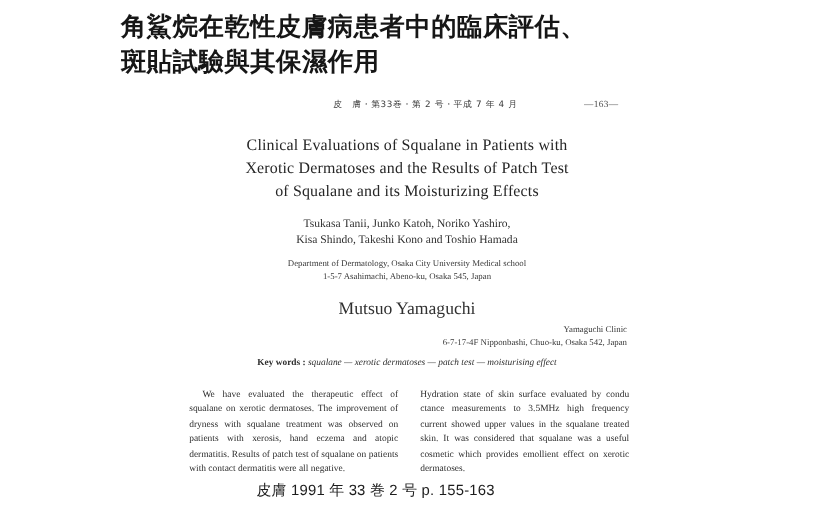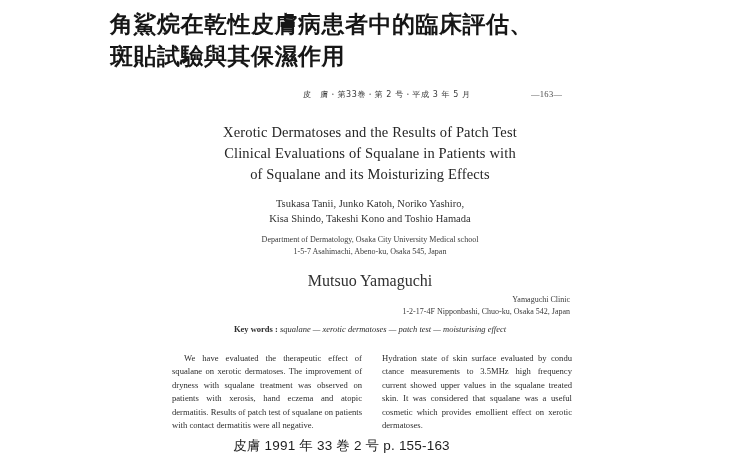--- a/index.html
+++ b/index.html
@@ -185,45 +185,45 @@
 <body>
 
 <div class="cjk-title">
   <span>角鯊烷在乾性皮膚病患者中的臨床評估、</span>
   <span class="line2">斑貼試驗與其保濕作用</span>
 </div>
 
 <div class="sheet">
 
   <div class="running-head">
-    <div class="jp">皮　膚・第33巻・第 2 号・平成 3 年 5 月</div>
+    <div class="jp">皮　膚・第33巻・第 2 号・平成 7 年 4 月</div>
     <div class="folio">—163—</div>
   </div>
 
   <div class="en-title">
+    <span>Clinical Evaluations of Squalane in Patients with</span>
     <span>Xerotic Dermatoses and the Results of Patch Test</span>
-    <span>Clinical Evaluations of Squalane in Patients with</span>
     <span>of Squalane and its Moisturizing Effects</span>
   </div>
 
   <div class="authors">
     <span>Tsukasa Tanii, Junko Katoh, Noriko Yashiro,</span>
     <span>Kisa Shindo, Takeshi Kono and Toshio Hamada</span>
   </div>
 
   <div class="affil">
     <span>Department of Dermatology, Osaka City University Medical school</span>
     <span>1-5-7 Asahimachi, Abeno-ku, Osaka 545, Japan</span>
   </div>
 
   <div class="author2">Mutsuo Yamaguchi</div>
 
   <div class="affil2">
     <span>Yamaguchi Clinic</span>
-    <span>1-2-17-4F Nipponbashi, Chuo-ku, Osaka 542, Japan</span>
+    <span>6-7-17-4F Nipponbashi, Chuo-ku, Osaka 542, Japan</span>
   </div>
 
   <div class="keywords">
     <b>Key words :</b>
     <i>squalane — xerotic dermatoses — patch test — moisturising effect</i>
   </div>
 
   <div class="abstract">
     <div class="col left">We have evaluated the therapeutic effect of squalane on xerotic dermatoses. The improvement of dryness with squalane treatment was observed on patients with xerosis, hand eczema and atopic dermatitis. Results of patch test of squalane on patients with contact dermatitis were all negative.</div>
     <div class="col right">Hydration state of skin surface evaluated by condu ctance measurements to 3.5MHz high frequency current showed upper values in the squalane treated skin. It was considered that squalane was a useful cosmetic which provides emollient effect on xerotic dermatoses.</div>

